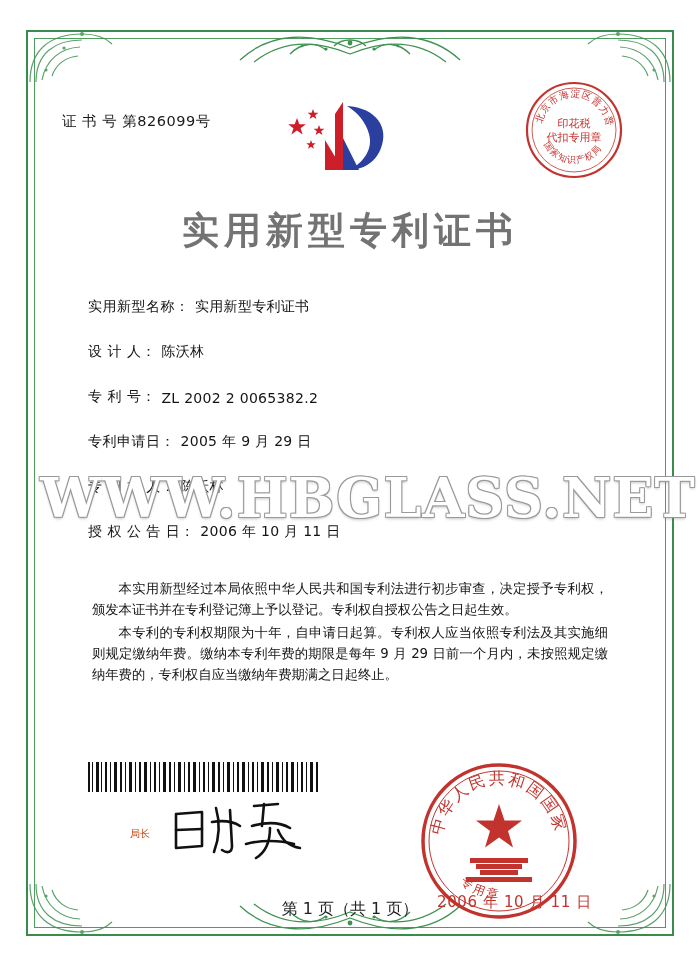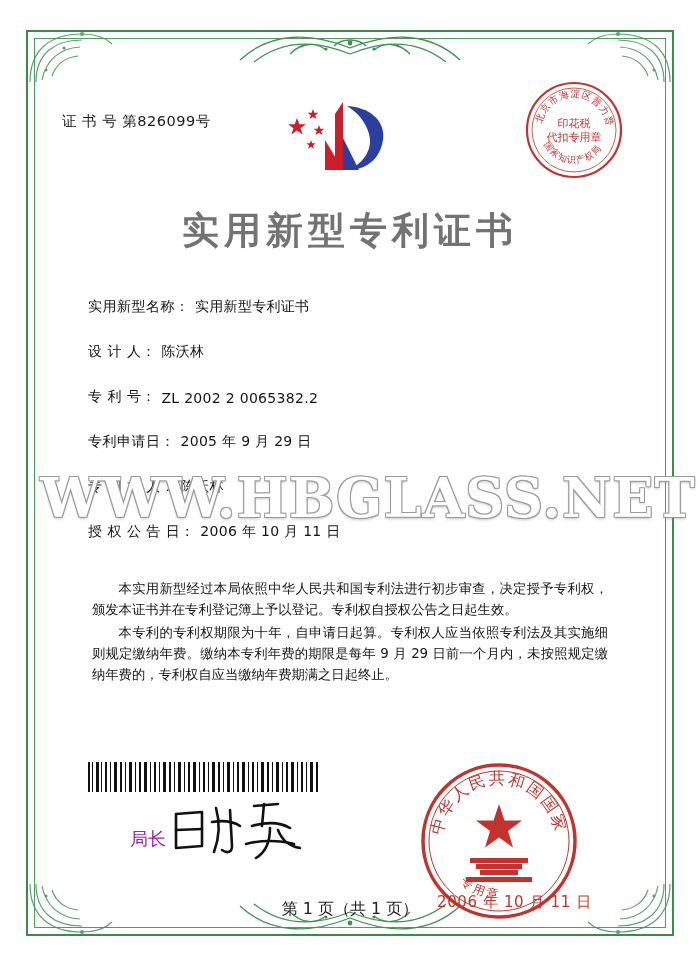--- a/index.html
+++ b/index.html
@@ -183,22 +183,22 @@
     top: 762px;
     width: 230px;
     height: 30px;
   }
 
   
   .sig-label {
     position: absolute;
     left: 130px;
     top: 827px;
-    font-size: 18px;
-    color: #a21caf;
+    font-size: 10px;
+    color: #c2410c;
     font-family: "DejaVu Sans", "Liberation Sans", sans-serif;
   }
   .signature {
     position: absolute;
     left: 168px;
     top: 800px;
     width: 145px;
     height: 62px;
   }
 

